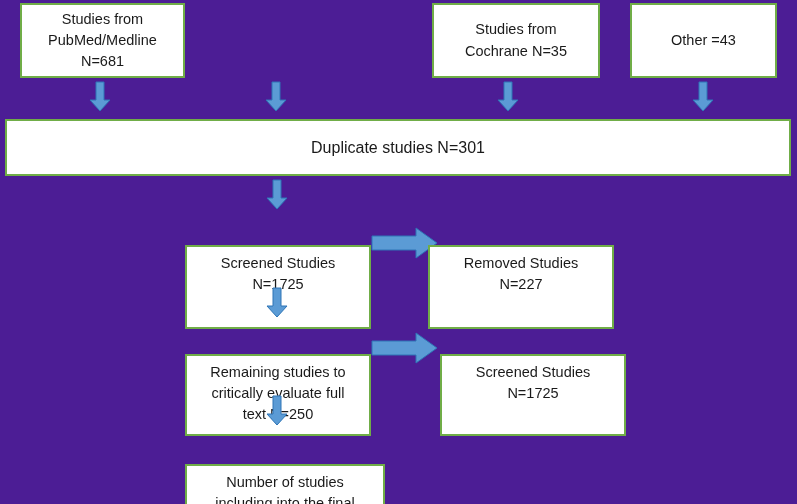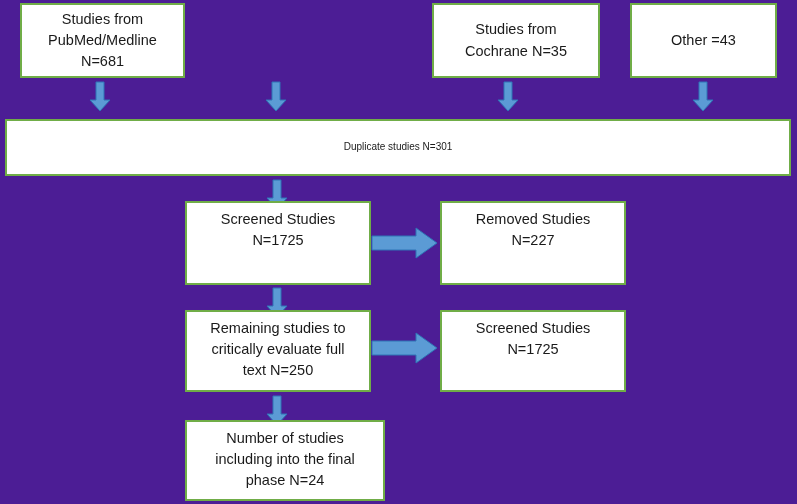--- a/index.html
+++ b/index.html
@@ -27,25 +27,26 @@
   }
   .node .label {
     display: block;
     font-size: 14.5px;
     line-height: 1.45;
     color: #1a1a1a;
     padding: 0 6px;
     white-space: pre-line;
   }
   .node.wide .label {
-    font-size: 10px;
+    font-size: 16px;
   }
   
   .node.topalign {
     align-items: flex-start;
+    margin-top: 44px;
   }
   .node.topalign .label {
     padding-top: 6px;
   }
 
   
   .arrow-down {
     position: absolute;
     width: 22px;
     height: 30px;
@@ -121,21 +122,21 @@
     <span class="label">Screened Studies
 N=1725</span>
   </div>
 
   <div class="arrow-right" style="left:372px; top:227px;">
     <svg viewBox="0 0 66 32" preserveAspectRatio="none">
       <polygon points="0,9 44,9 44,1 65,16 44,31 44,23 0,23" fill="#5B9BD5" stroke="#2E75B6" stroke-width="1"></polygon>
     </svg>
   </div>
 
-  <div class="node topalign" style="left:440px; top:201px; width:186px; height:84px;">
+  <div class="node topalign" style="left:428px; top:201px; width:186px; height:84px;">
     <span class="label">Removed Studies
 N=227</span>
   </div>
 
   <div class="arrow-down" style="left:266px; top:288px;">
     <svg viewBox="0 0 22 30" preserveAspectRatio="none">
       <polygon points="7,0 15,0 15,18 21,18 11,29 1,18 7,18" fill="#5B9BD5" stroke="#2E75B6" stroke-width="1"></polygon>
     </svg>
   </div>
 

